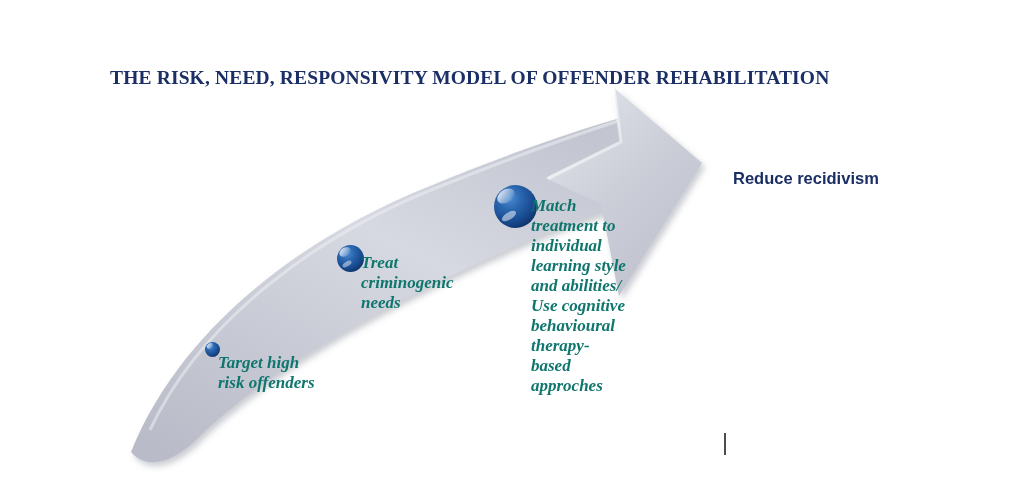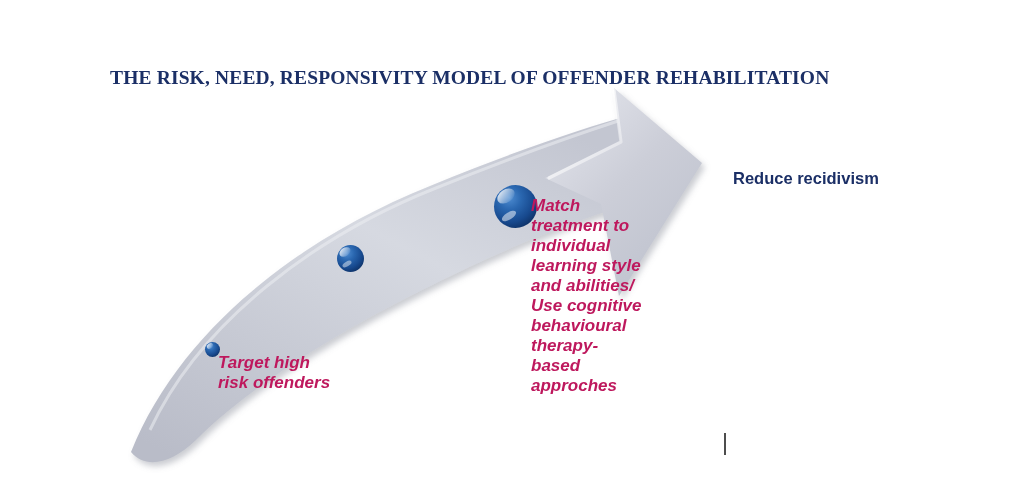--- a/index.html
+++ b/index.html
@@ -70,24 +70,24 @@
   #sphere-large {
     left: 494px;
     top: 185px;
     width: 43px;
     height: 43px;
   }
 
   
   .callout {
     position: absolute;
-    font-family: Liberation Sans, sans-serif;
+    font-family: Liberation Serif, serif;
     font-style: italic;
     font-weight: bold;
-    color: #be185d;
+    color: #0f766e;
     line-height: 1.18;
     white-space: pre-line;
   }
   #label-target {
     left: 218px;
     top: 353px;
     font-size: 17px;
   }
   #label-treat {
     left: 361px;
@@ -201,20 +201,23 @@
     </g>
   </svg>
 
   <div class="sphere" id="sphere-small"></div>
   <div class="sphere" id="sphere-medium"></div>
   <div class="sphere" id="sphere-large"></div>
 
   <div class="callout" id="label-target">Target high
 risk offenders</div>
 
+  <div class="callout" id="label-treat">Treat
+criminogenic
+needs</div>
 
   <div class="callout" id="label-match">Match
 treatment to
 individual
 learning style
 and abilities/
 Use cognitive
 behavioural
 therapy-
 based

